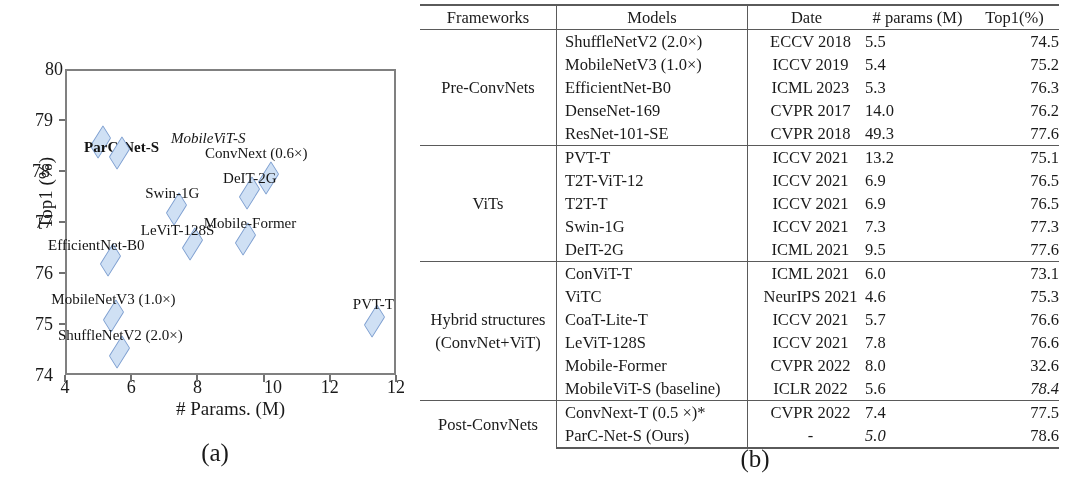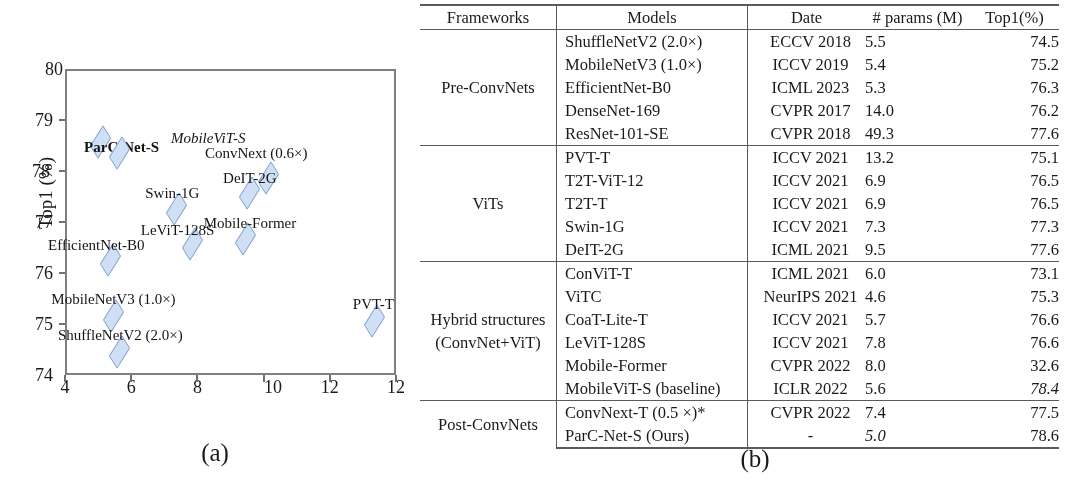--- a/index.html
+++ b/index.html
@@ -221,20 +221,21 @@
       <div class="x-tick-mark" style="left: 130.2px;"></div>
       <div class="x-tick-label" style="left: 197.4px;">8</div>
       <div class="x-tick-mark" style="left: 196.4px;"></div>
       <div class="x-tick-label" style="left: 273px;">10</div>
       <div class="x-tick-mark" style="left: 262.6px;"></div>
       <div class="x-tick-label" style="left: 329.8px;">12</div>
       <div class="x-tick-mark" style="left: 328.8px;"></div>
       <div class="x-tick-label" style="left: 396px;">12</div>
       <div class="x-tick-mark" style="left: 395px;"></div>
     </div>
+  <div id="x-axis-title"># Params. (M)</div>
 
   <div class="fig-caption" id="caption-a">(a)</div>
 </div>
 
 <div id="figure-b">
   <table class="data-table">
     <tbody id="table-body">
         <tr class="hdr-row">
           <td class="col-fw rule-top">Frameworks</td>
           <td class="col-mo rule-top vline-l">Models</td>

